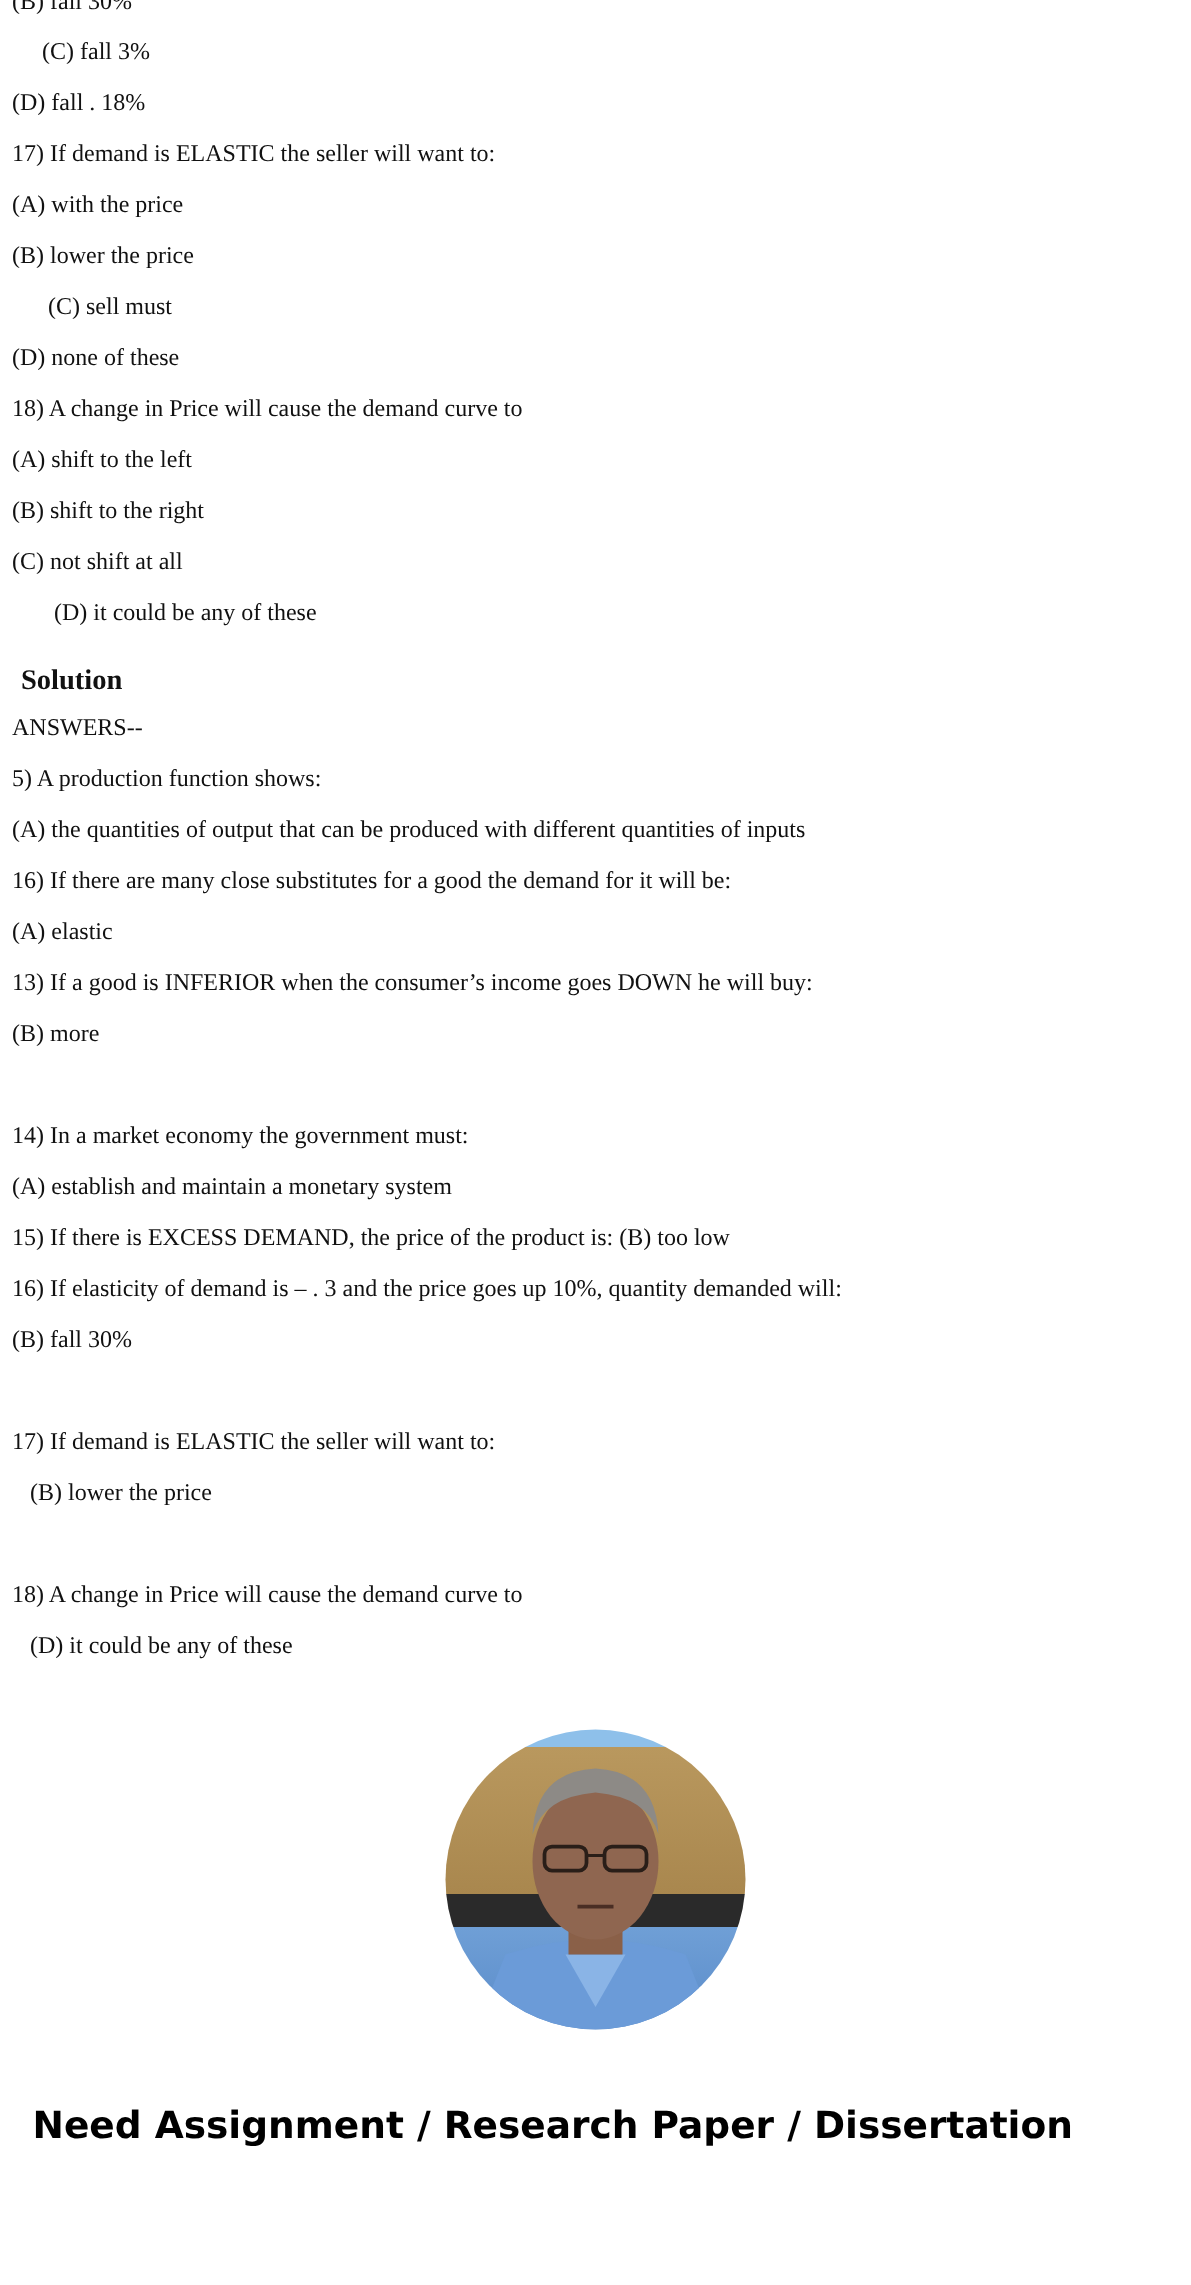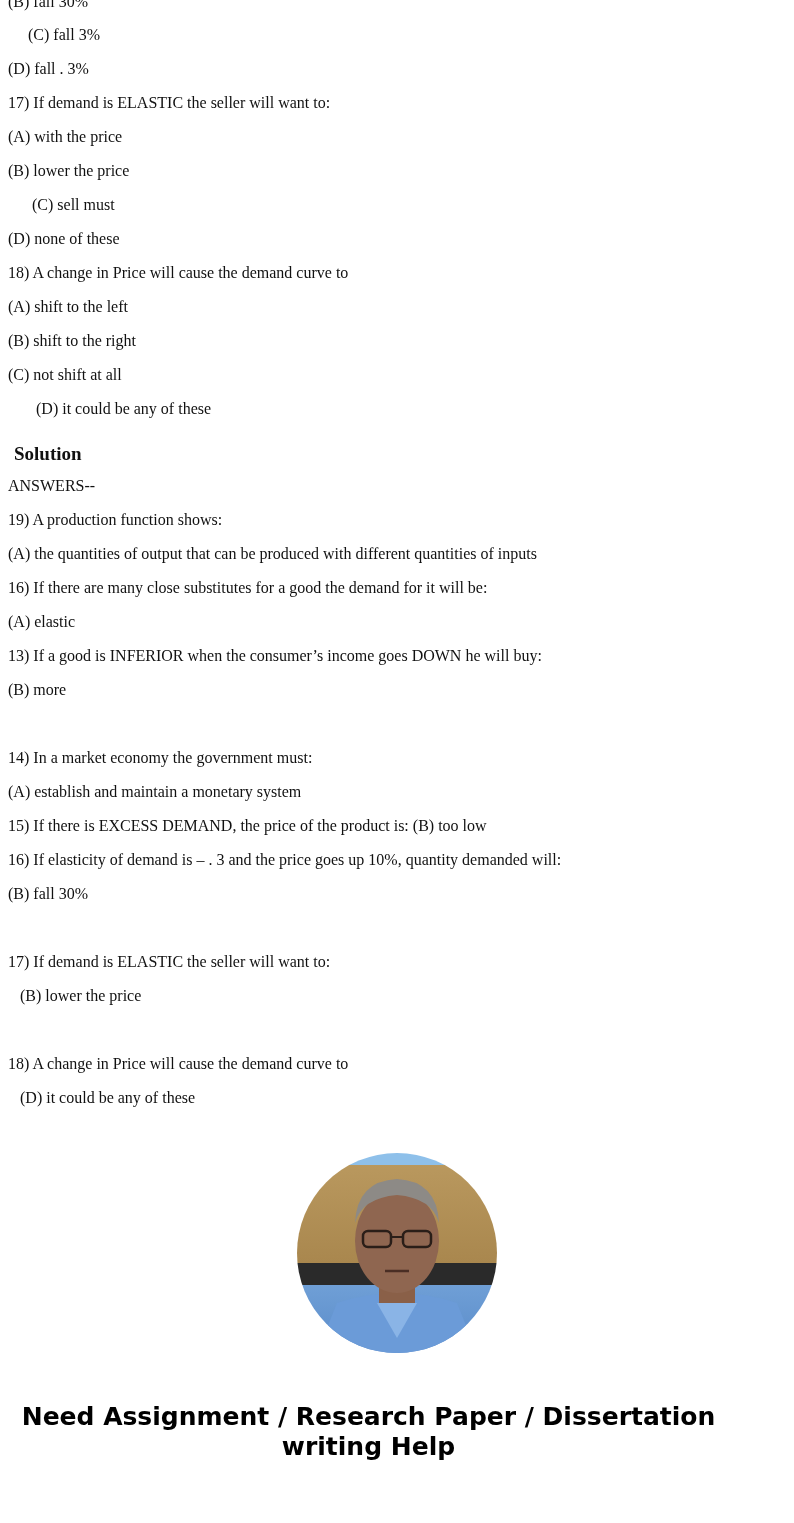--- a/index.html
+++ b/index.html
@@ -25,38 +25,38 @@
       position: absolute; left: 0; top: 1402px; width: 737px; text-align: center;
       font-family: "DejaVu Sans", sans-serif; font-weight: bold; font-size: 25px;
       line-height: 30px; color: #000000;
     }
   </style>
 </head>
 <body>
 
 <p class="line" style="top:-8px">(B) fall 30%</p>
 <p class="line" style="top:25px; left:28px">(C) fall 3%</p>
-<p class="line" style="top:59px">(D) fall . 3%</p>
+<p class="line" style="top:59px">(D) fall . 18%</p>
 
 <p class="line" style="top:93px">17) If demand is ELASTIC the seller will want to:</p>
 <p class="line" style="top:127px">(A) with the price</p>
 <p class="line" style="top:161px">(B) lower the price</p>
 <p class="line" style="top:195px; left:32px">(C) sell must</p>
 <p class="line" style="top:229px">(D) none of these</p>
 
 <p class="line" style="top:263px">18) A change in Price will cause the demand curve to</p>
 <p class="line" style="top:297px">(A) shift to the left</p>
 <p class="line" style="top:331px">(B) shift to the right</p>
 <p class="line" style="top:365px">(C) not shift at all</p>
 <p class="line" style="top:399px; left:36px">(D) it could be any of these</p>
 
 <h3 class="heading" style="top:437px">Solution</h3>
 <p class="line" style="top:476px">ANSWERS--</p>
 
-<p class="line" style="top:510px">19) A production function shows:</p>
+<p class="line" style="top:510px">5) A production function shows:</p>
 <p class="line" style="top:544px">(A) the quantities of output that can be produced with different quantities of inputs</p>
 <p class="line" style="top:578px">16) If there are many close substitutes for a good the demand for it will be:</p>
 <p class="line" style="top:612px">(A) elastic</p>
 <p class="line" style="top:646px">13) If a good is INFERIOR when the consumer’s income goes DOWN he will buy:</p>
 <p class="line" style="top:680px">(B) more</p>
 
 <p class="line" style="top:748px">14) In a market economy the government must:</p>
 <p class="line" style="top:782px">(A) establish and maintain a monetary system</p>
 <p class="line" style="top:816px">15) If there is EXCESS DEMAND, the price of the product is: (B) too low</p>
 <p class="line" style="top:850px">16) If elasticity of demand is – . 3 and the price goes up 10%, quantity demanded will:</p>
@@ -83,14 +83,13 @@
     <rect x="66" y="78" width="28" height="16" rx="5" fill="none" stroke="#2a1e18" stroke-width="2.5"></rect>
     <rect x="106" y="78" width="28" height="16" rx="5" fill="none" stroke="#2a1e18" stroke-width="2.5"></rect>
     <line x1="94" y1="84" x2="106" y2="84" stroke="#2a1e18" stroke-width="2"></line>
 
     <line x1="88" y1="118" x2="112" y2="118" stroke="#4a2e24" stroke-width="2.5"></line>
   </svg>
 </div>
 
 <div class="footer">
   <div>Need Assignment / Research Paper / Dissertation</div>
-  <div>writing Help</div>
 </div>
 
 </body></html>

